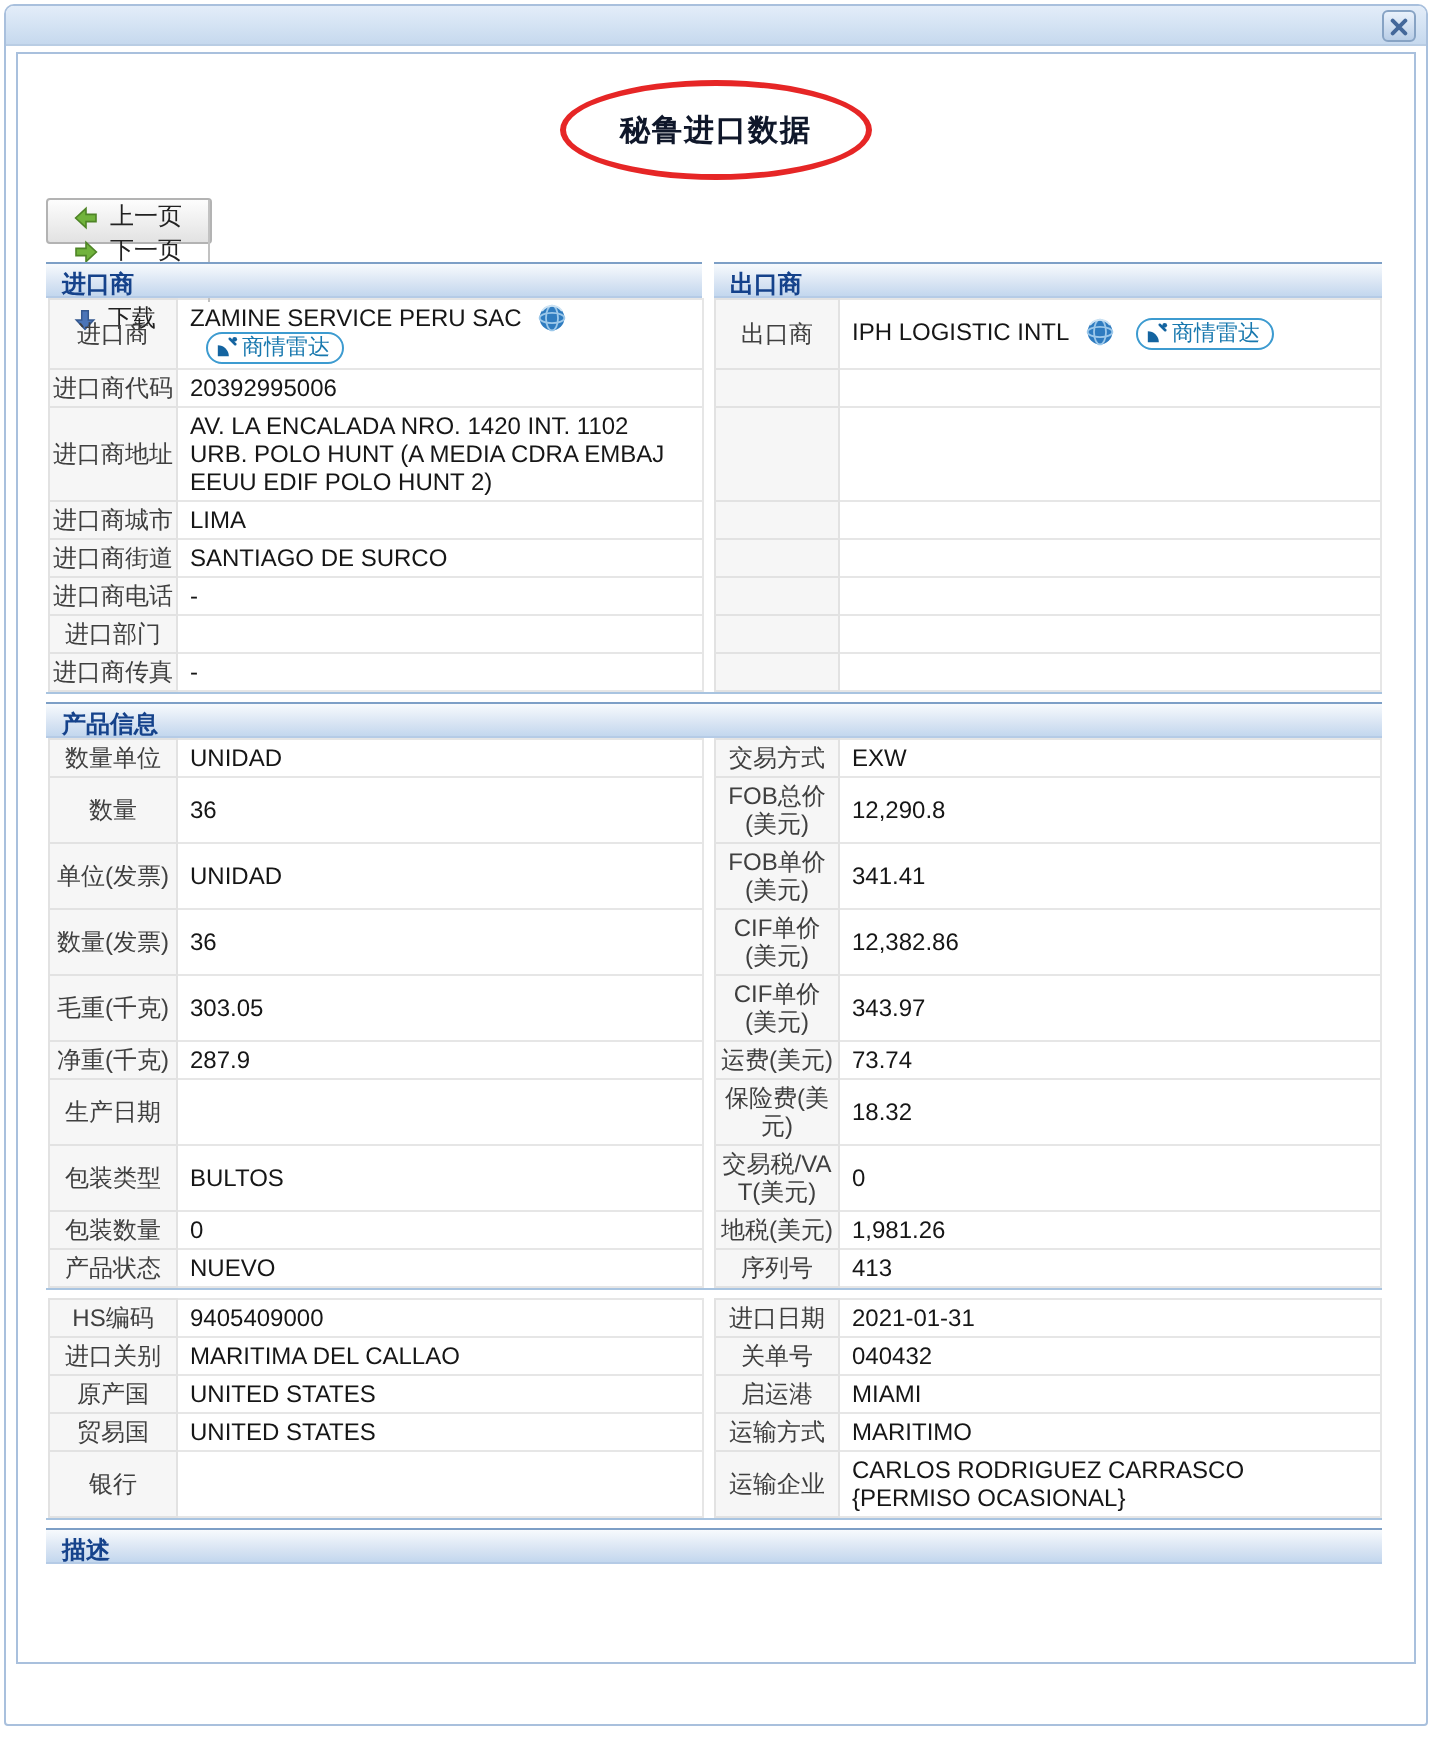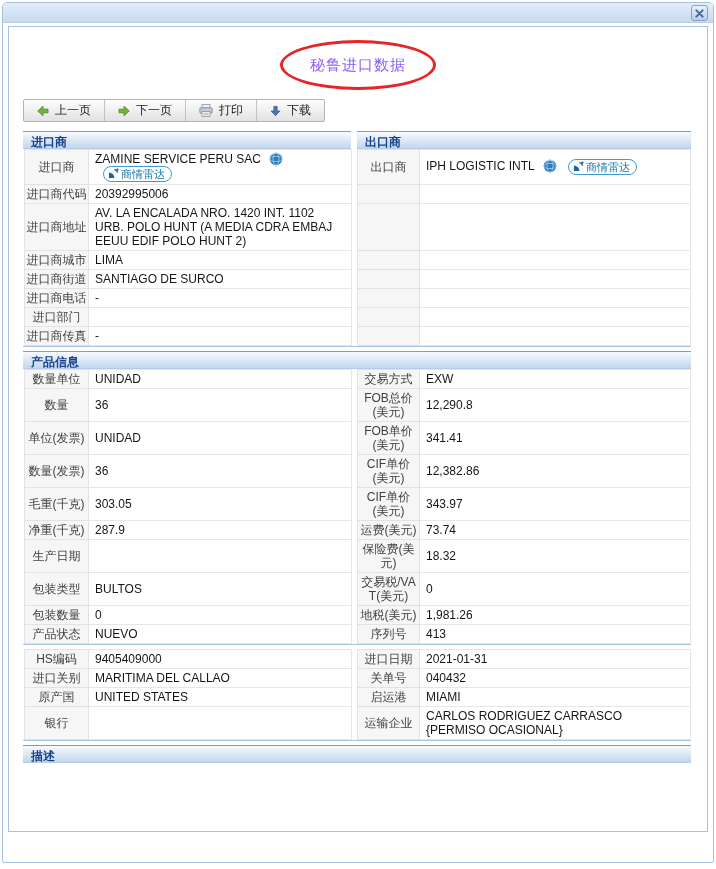--- a/index.html
+++ b/index.html
@@ -10,23 +10,23 @@
   .titlebar { position:relative; height:20px; border-radius:4px 4px 0 0;
     background:linear-gradient(#e3edf9,#c6d9ee); border-bottom:1px solid #b9cde4; }
   .close-btn { position:absolute; right:5px; top:2px; width:17px; height:16px;
     border:1px solid #87a3c4; border-radius:3px; cursor:pointer;
     background:linear-gradient(#e9f1fb,#b9cee7); display:flex; align-items:center; justify-content:center; }
   .panel { position:absolute; left:5px; right:5px; top:23px; bottom:30px;
     border:1px solid #a9c0dd; background:#fff; overflow:hidden; padding:0 14px; }
   .title-wrap { display:flex; justify-content:center; margin-top:13px; }
   .title-ellipse { width:156px; height:50px; border:3px solid #e62626; border-radius:50%;
     display:flex; align-items:center; justify-content:center; }
-  .page-title { font-size:15px; font-weight:normal; color:#8b5cf6; letter-spacing:1px; }
+  .page-title { font-size:15px; font-weight:bold; color:#0f172a; letter-spacing:1px; }
   .toolbar { display:inline-flex; margin-top:9px; border:1px solid #b3b3b3; border-radius:2px;
-    background:linear-gradient(#fdfdfd,#e2e2e2); height:23px; }
+    background:linear-gradient(#fdfdfd,#e2e2e2); height:23px;flex-direction:column; }
   .tb-btn { display:flex; align-items:center; gap:6px; padding:0 13px; border:none;
     border-right:1px solid #c2c2c2; background:transparent; font-size:12px; color:#222;
     font-family:"Liberation Sans", sans-serif; cursor:pointer; height:100%; }
   .tb-btn:last-child { border-right:none; }
   .section { margin-top:9px; width:668px; }
   .section.tight { margin-top:4px; }
   .hdr { height:18px; padding:2px 0 0 8px; font-size:12px; font-weight:bold; color:#15428b;
     border-top:1px solid #7d9fc6; border-bottom:1px solid #b5cbe6;
     background:linear-gradient(#f7fafd, #d8e4f3 60%, #c3d7ee); }
   .hdr-split { display:flex; }
@@ -324,20 +324,27 @@
                 <td class="val">040432</td>
               </tr>
         <tr>
                 <td class="lbl">原产国</td>
                 <td class="val">UNITED STATES</td>
                 <td class="gap"></td>
                 <td class="lbl">启运港</td>
                 <td class="val">MIAMI</td>
               </tr>
         <tr>
+                <td class="lbl">贸易国</td>
+                <td class="val">UNITED STATES</td>
+                <td class="gap"></td>
+                <td class="lbl">运输方式</td>
+                <td class="val">MARITIMO</td>
+              </tr>
+        <tr>
                 <td class="lbl">银行</td>
                 <td class="val"></td>
                 <td class="gap"></td>
                 <td class="lbl">运输企业</td>
                 <td class="val">CARLOS RODRIGUEZ CARRASCO {PERMISO OCASIONAL}</td>
               </tr>
       </tbody>
           </table>
       </div>
     </div>

